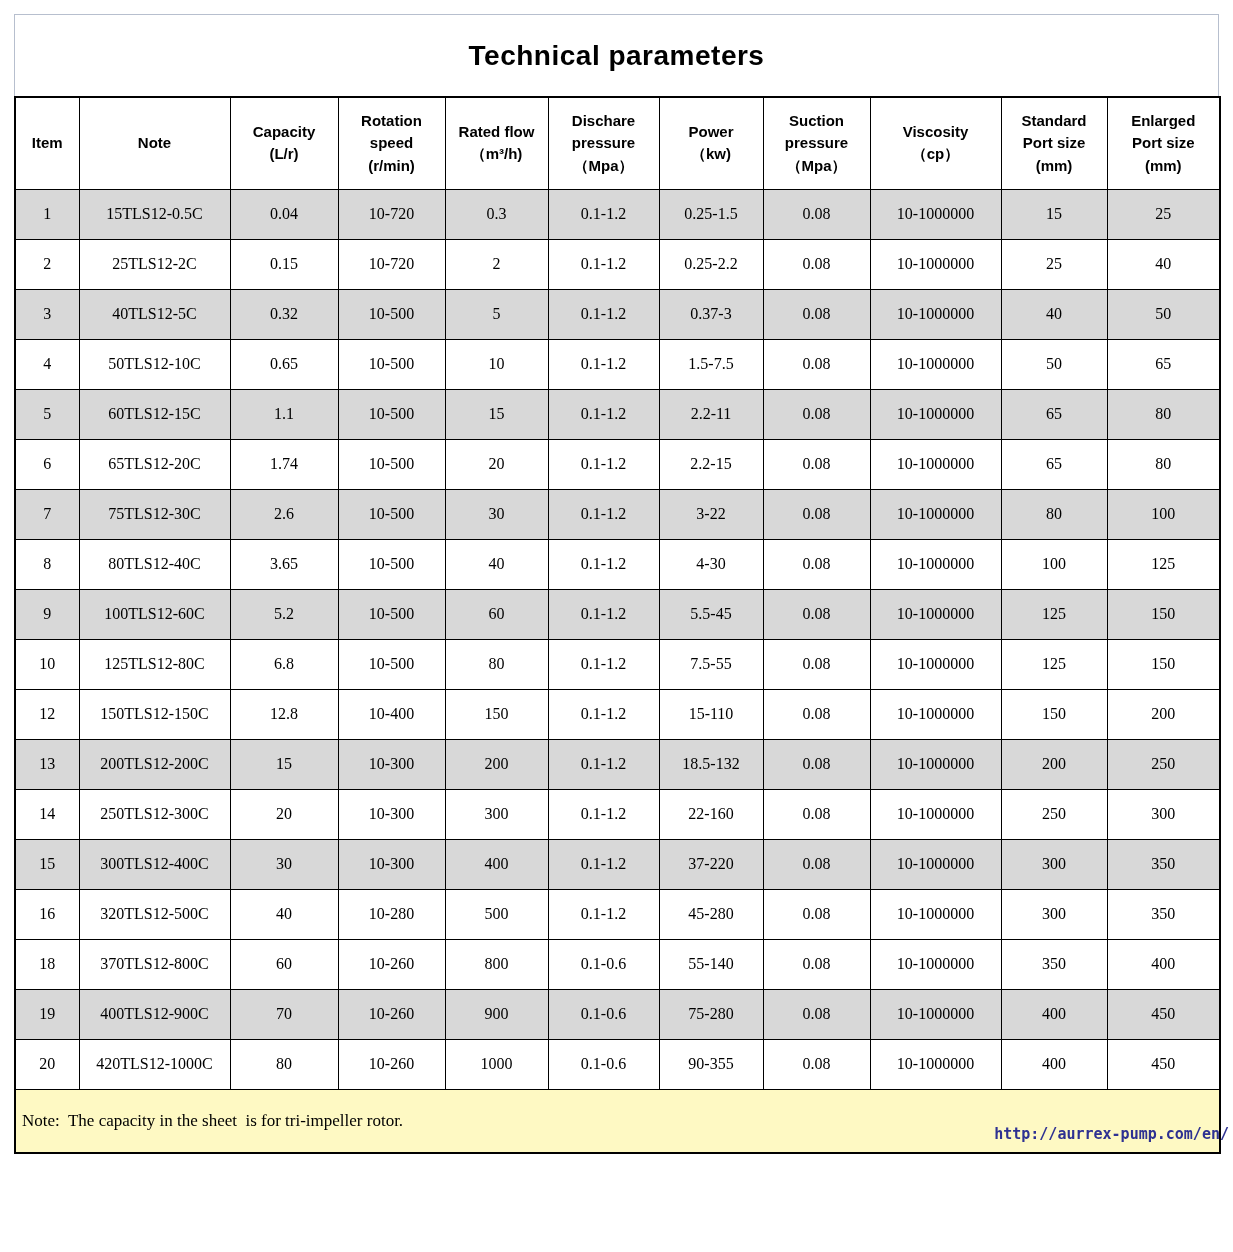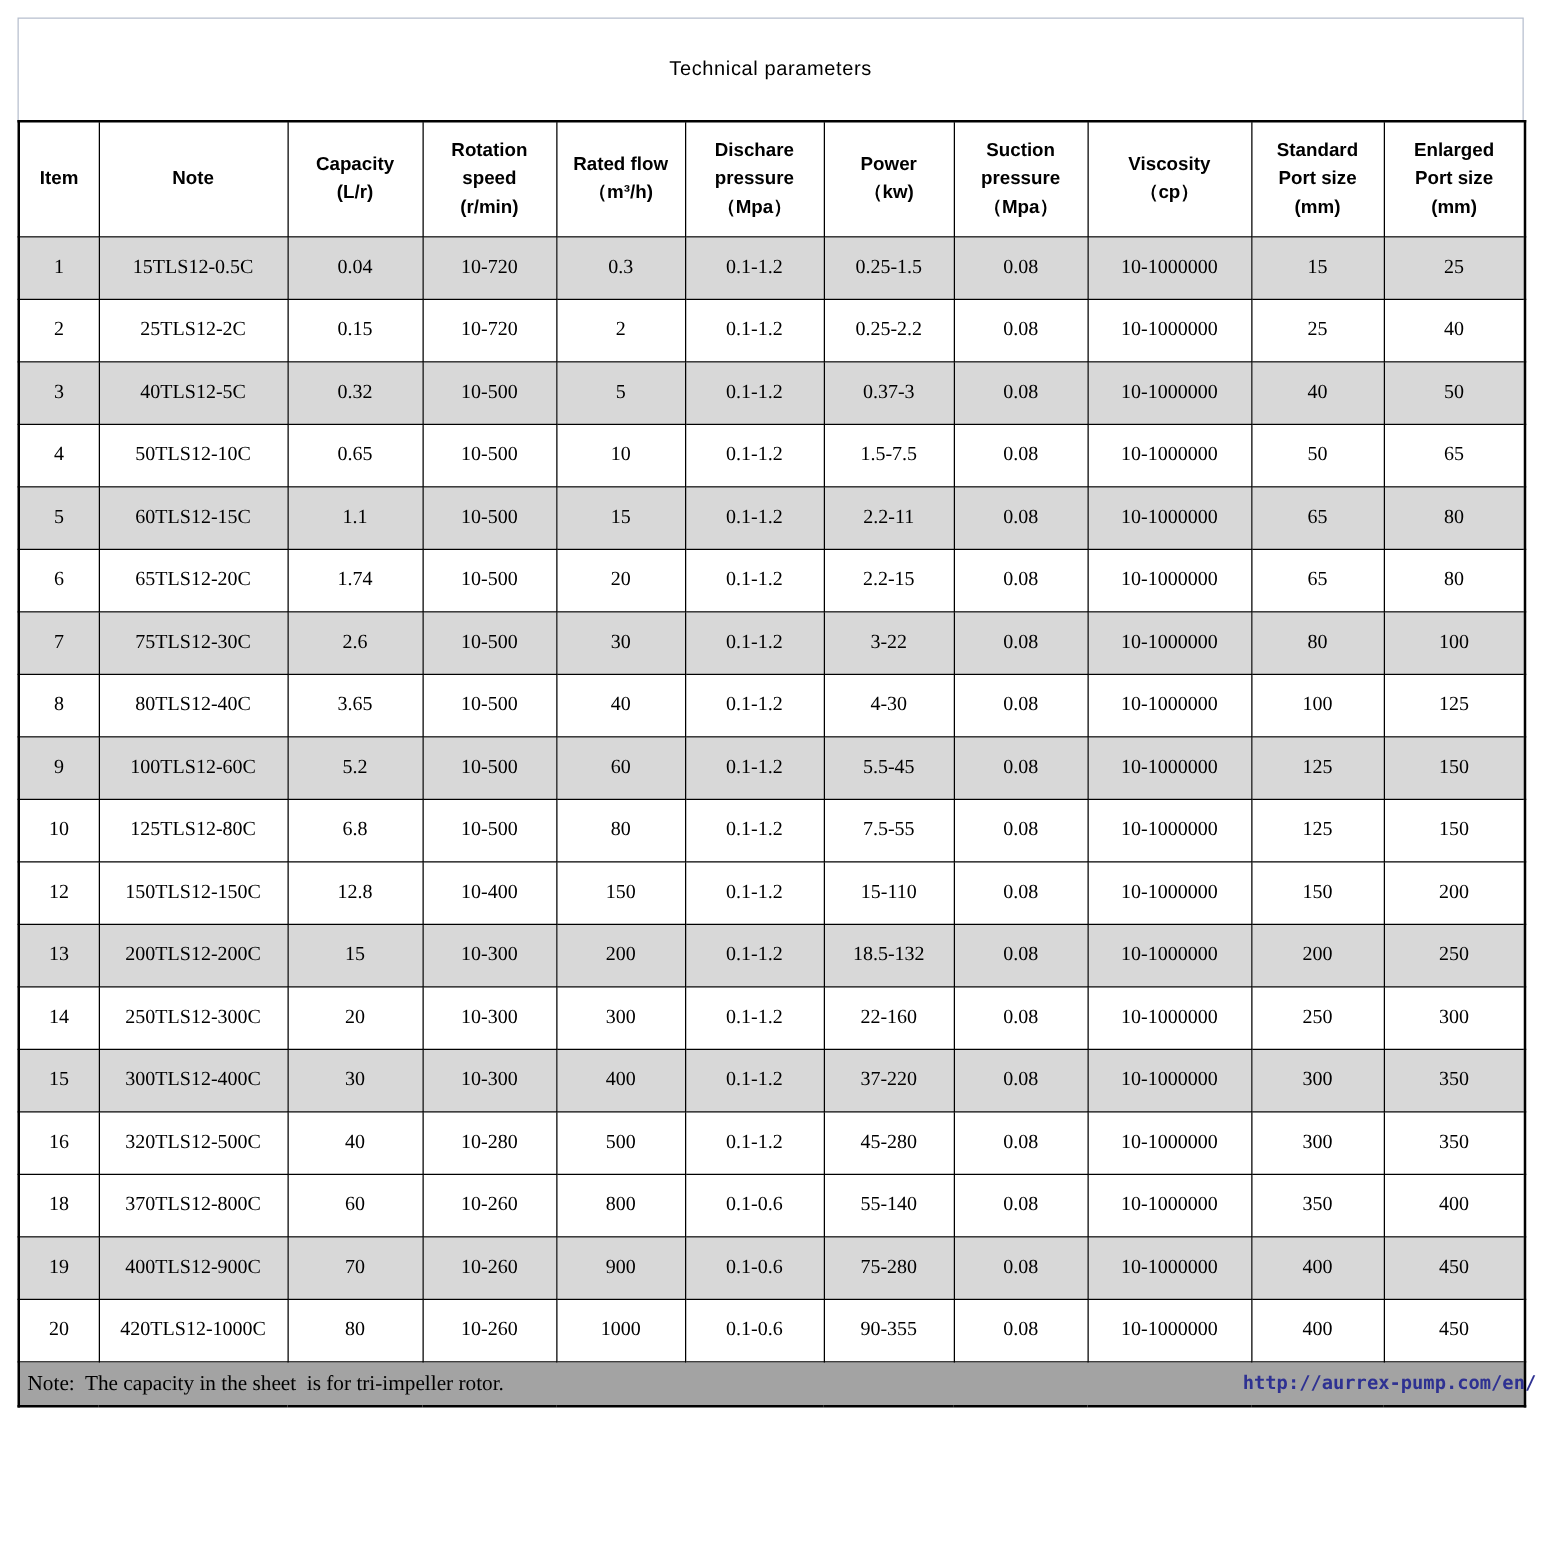--- a/index.html
+++ b/index.html
@@ -17,22 +17,22 @@
   }
   .title-box {
     border: 1px solid #b7bfce;
     height: 83px;
     display: flex;
     align-items: center;
     justify-content: center;
     background: #ffffff;
   }
   .title {
-    font-size: 16px;
-    font-weight: normal;
+    font-size: 28px;
+    font-weight: bold;
     color: #000000;
     letter-spacing: 0.5px;
   }
   table.params {
     width: 1205px;
     table-layout: fixed;
     border-collapse: collapse;
     border: 2px solid #000000;
     margin-top: -1px;
   }
@@ -49,21 +49,21 @@
     font-size: 15px;
     font-weight: bold;
     line-height: 1.5;
   }
   tbody tr { height: 50px; background: #ffffff; }
   tbody tr.striped { background: #d8d8d8; }
   tbody td {
     font-family: "Liberation Serif", serif;
     font-size: 16px;
   }
-  tr.note-row { height: 36px; background: #a3a3a3; padding-left: 40px; }
+  tr.note-row { height: 64px; background: #fef9c3; padding-left: 40px; }
   td.note-cell {
     text-align: left !important;
     font-family: "Liberation Serif", serif;
     font-size: 17px;
     padding-left: 6px !important;
     white-space: pre;
   }
   .watermark {
     position: absolute;
     right: -10px;

